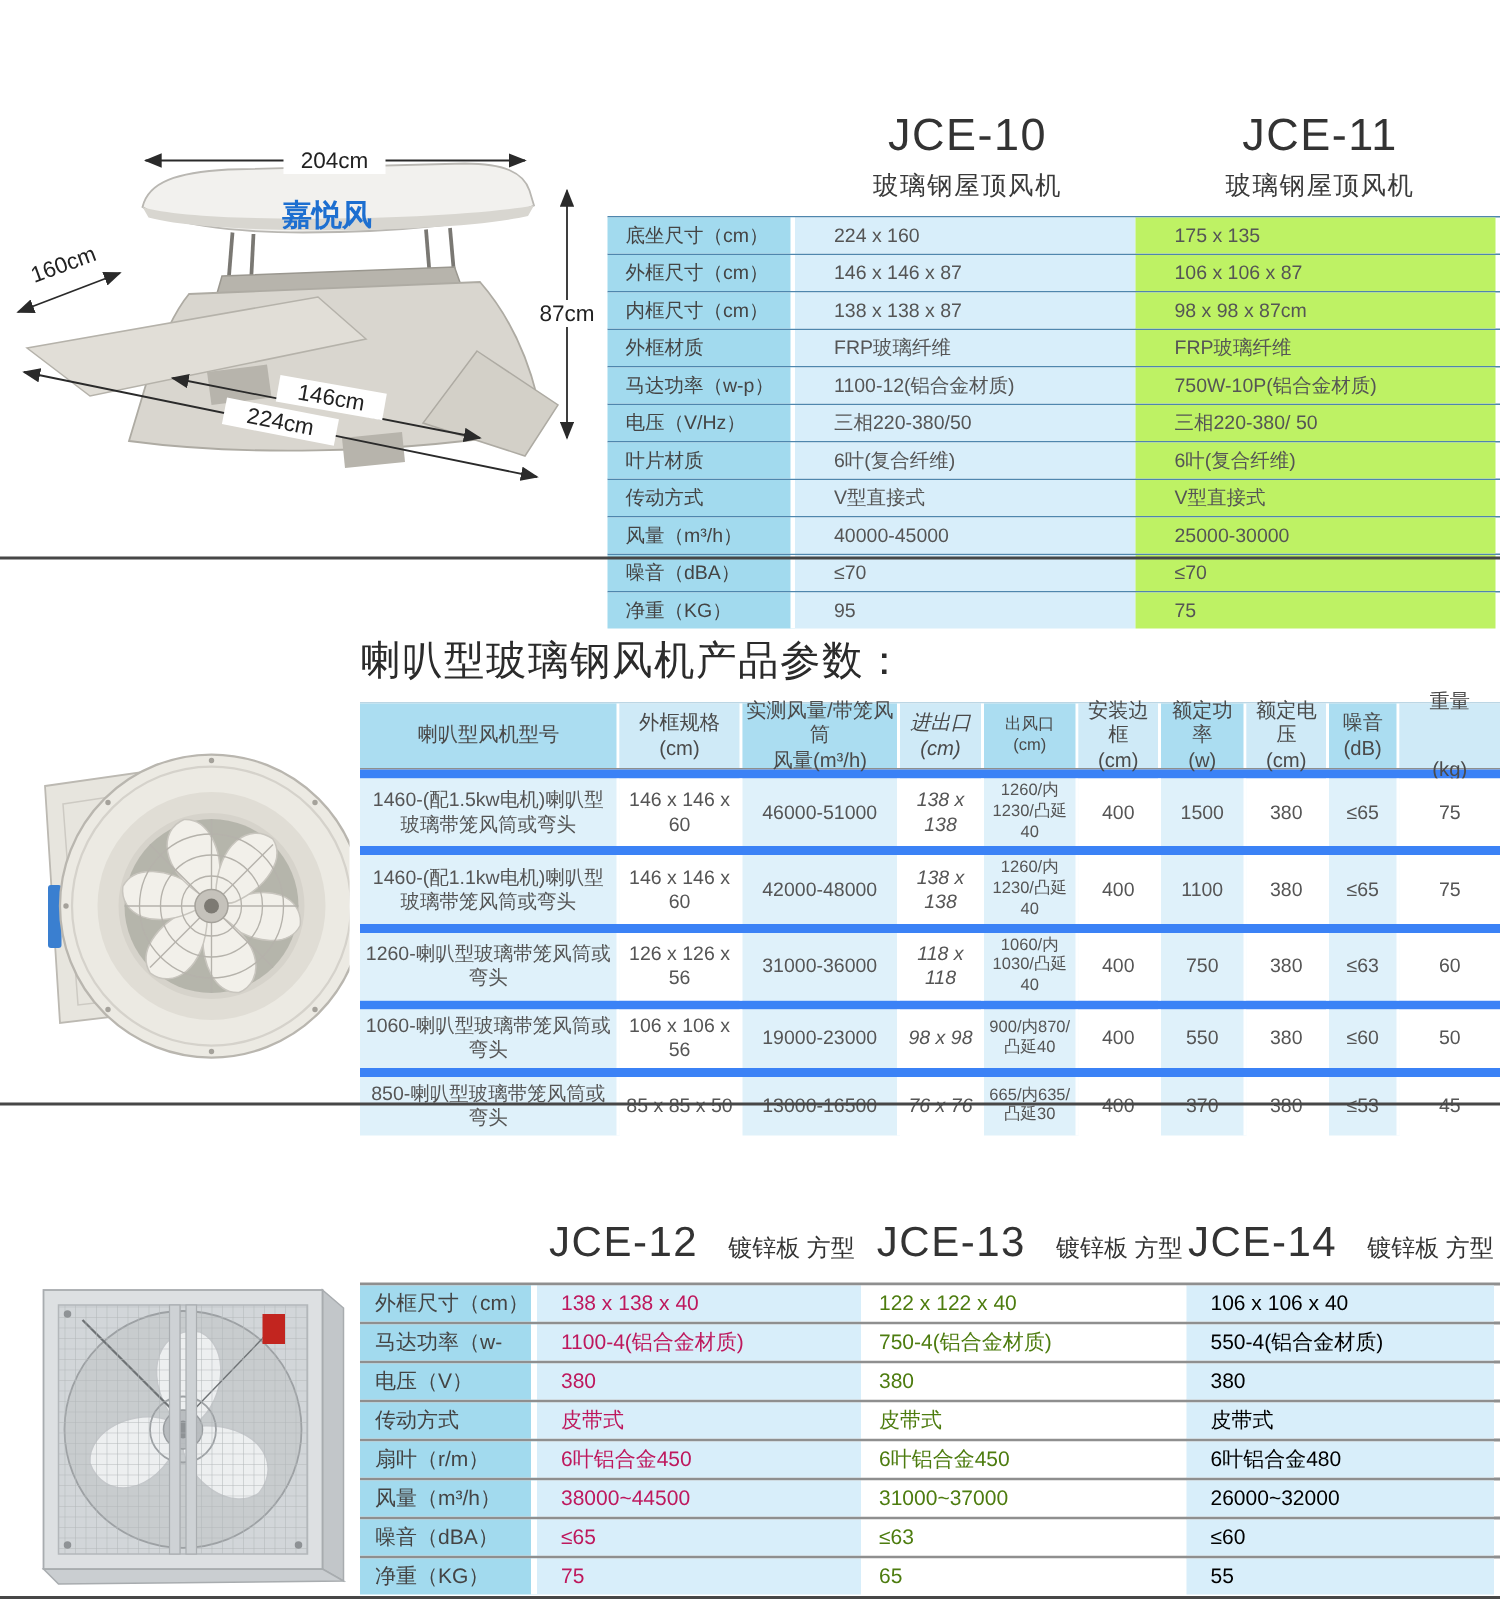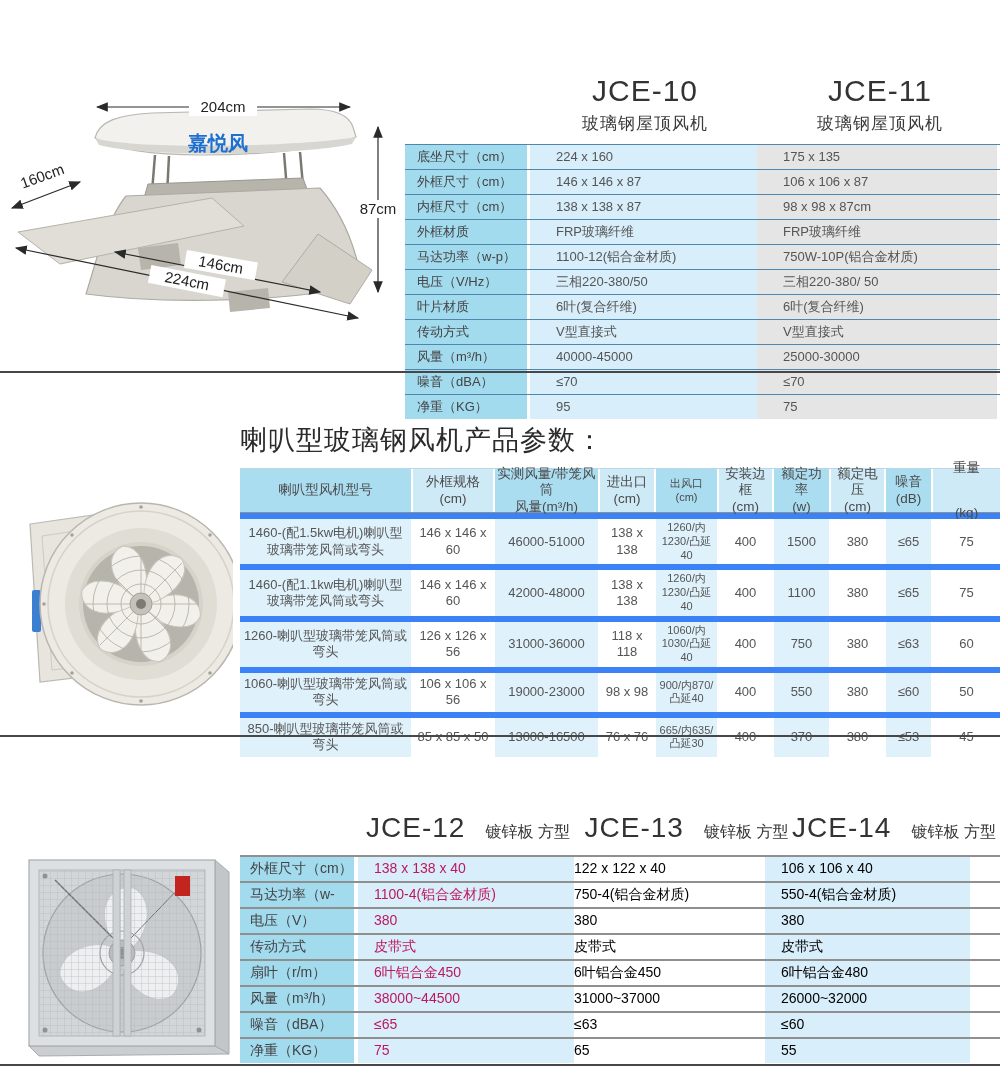--- a/index.html
+++ b/index.html
@@ -13,52 +13,52 @@
   #roof-table{position:absolute;left:405px;top:26px;width:595px;}
   .rt-head{display:flex;margin-left:125px;}
   .rt-head .hcol{text-align:center;margin-top:48px;}
   .rt-head .hcol.c1{width:230px;} .rt-head .hcol.c2{width:240px;}
   .rt-model{font-size:30px;color:#333;letter-spacing:1px;}
   .rt-sub{font-size:17px;color:#3a3a3a;margin-top:4px;letter-spacing:1px;}
   .rt-body{margin-top:9px;}
   .rrow{display:flex;height:25px;line-height:24px;border-top:1px solid #4f86ad;box-sizing:border-box;font-size:13px;}
   .rlabel{width:125px;background:#a2daee;padding-left:12px;box-sizing:border-box;border-right:3px solid #fff;color:#444;}
   .rv1{width:227px;background:#d8eefa;padding-left:26px;box-sizing:border-box;color:#555;}
-  .rv2{width:240px;background:#e5e5e5;padding-left:26px;box-sizing:border-box;color:#555;}
+  .rv2{width:240px;background:#bef264;padding-left:26px;box-sizing:border-box;color:#555;}
 
   
   #horn-title{position:absolute;left:240px;top:422px;font-size:27px;color:#2b2b2b;letter-spacing:1px;}
   #horn-fig{position:absolute;left:8px;top:462px;width:225px;height:280px;}
   #horn-table{position:absolute;left:240px;top:468px;width:760px;border-top:1px solid #bcd6e4;}
   .hhead{display:flex;height:44px;border-bottom:1px solid #8f8f8f;box-sizing:border-box;}
   .hhead>div{display:flex;flex-direction:column;justify-content:center;align-items:center;text-align:center;
              font-size:13.5px;color:#4a4a4a;line-height:1.2;box-sizing:border-box;border-right:2px solid #fff;padding:1px 2px;}
   .hhead>div:last-child{border-right:none;}
   .hhead>div:nth-child(odd){background:#abddf1;}
   .hhead>div:nth-child(even){background:#cfeaf7;}
   .hr{display:flex;min-height:45px;border-top:6px solid #3b82f6;box-sizing:border-box;justify-content:center;}
   .hr>div{display:flex;justify-content:center;align-items:center;text-align:center;font-size:13px;color:#555;
           line-height:1.25;box-sizing:border-box;border-right:2px solid #fff;padding:2px 3px;}
   .hr>div:last-child{border-right:none;}
   .hr>div:nth-child(odd){background:#dff1fa;}
   .hr>div:nth-child(even){background:#fff;}
-  .c0{width:173px;} .c1{width:82px;} .c2{width:105px;} .c3{width:56px;} .c4{width:63px;font-size:11px !important;}
+  .c0{width:173px;} .c1{width:82px;} .c2{width:105px;} .c3{width:56px;font-style:italic;} .c4{width:63px;font-size:11px !important;}
   .c5{width:55px;} .c6{width:57px;} .c7{width:55px;} .c8{width:47px;} .c9{width:67px;gap:28px;}
 
   
   .sq-head{position:absolute;top:812px;text-align:center;white-space:nowrap;}
   .sq-model{font-size:28px;color:#333;letter-spacing:1px;}
   .sq-suffix{font-size:16px;color:#333;margin-left:20px;}
   #sq1{left:358px;width:220px;} #sq2{left:578px;width:217px;} #sq3{left:788px;width:212px;}
   #square-fig{position:absolute;left:15px;top:850px;width:220px;height:212px;}
   #square-table{position:absolute;left:240px;top:855px;width:760px;}
   .srow{display:flex;height:26px;line-height:23px;border-top:2px solid #8f8f8f;box-sizing:border-box;font-size:14px;}
   .slabel{width:118px;background:#a2daee;padding-left:10px;box-sizing:border-box;border-right:4px solid #fff;color:#444;}
   .sv1{width:216px;background:#d8eefa;padding-left:16px;box-sizing:border-box;color:#be185d;}
-  .sv2{width:191px;background:#fff;padding-left:0;box-sizing:border-box;color:#000000;}
+  .sv2{width:217px;background:#fff;padding-left:12px;box-sizing:border-box;color:#4d7c0f;}
   .sv3{width:205px;background:#d8eefa;padding-left:16px;box-sizing:border-box;color:#000000;}
 </style>
 </head>
 <body>
 
 <div id="page">
 
   <div>
     <svg id="roof-fig" viewBox="0 0 400 355" xmlns="http://www.w3.org/2000/svg">
       <defs>

